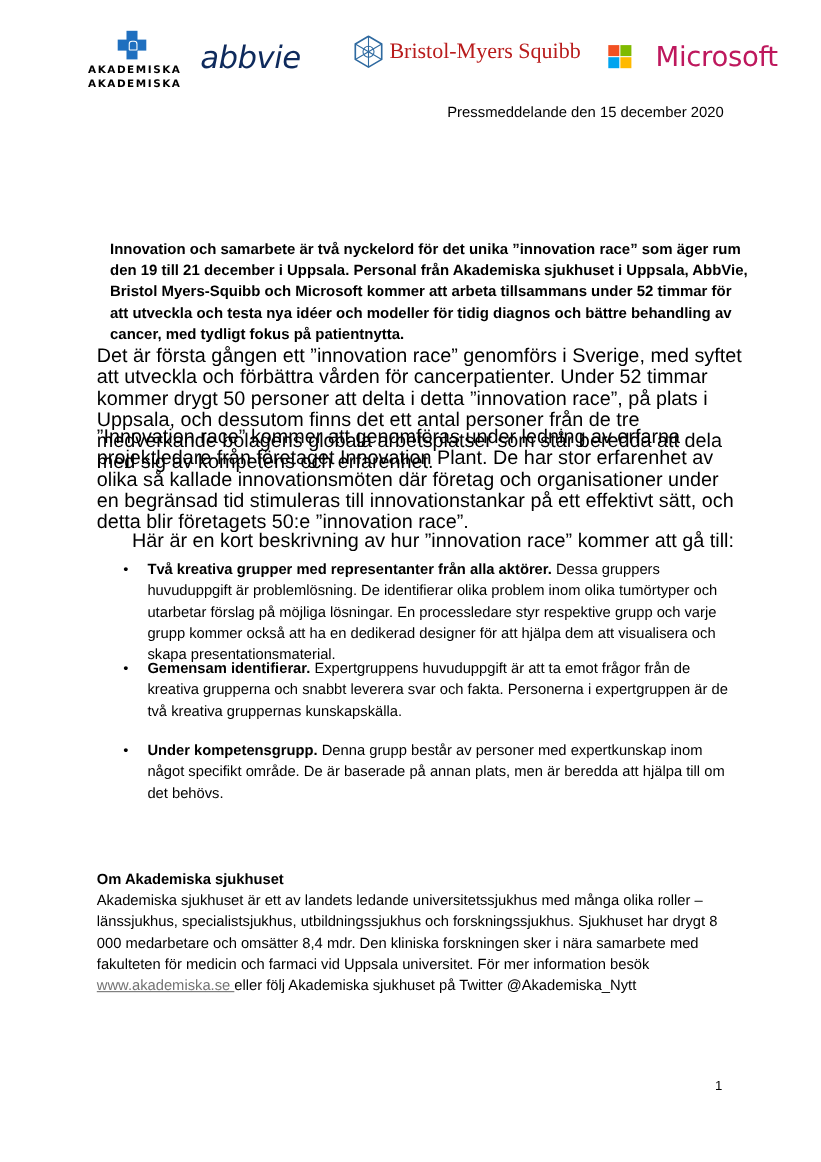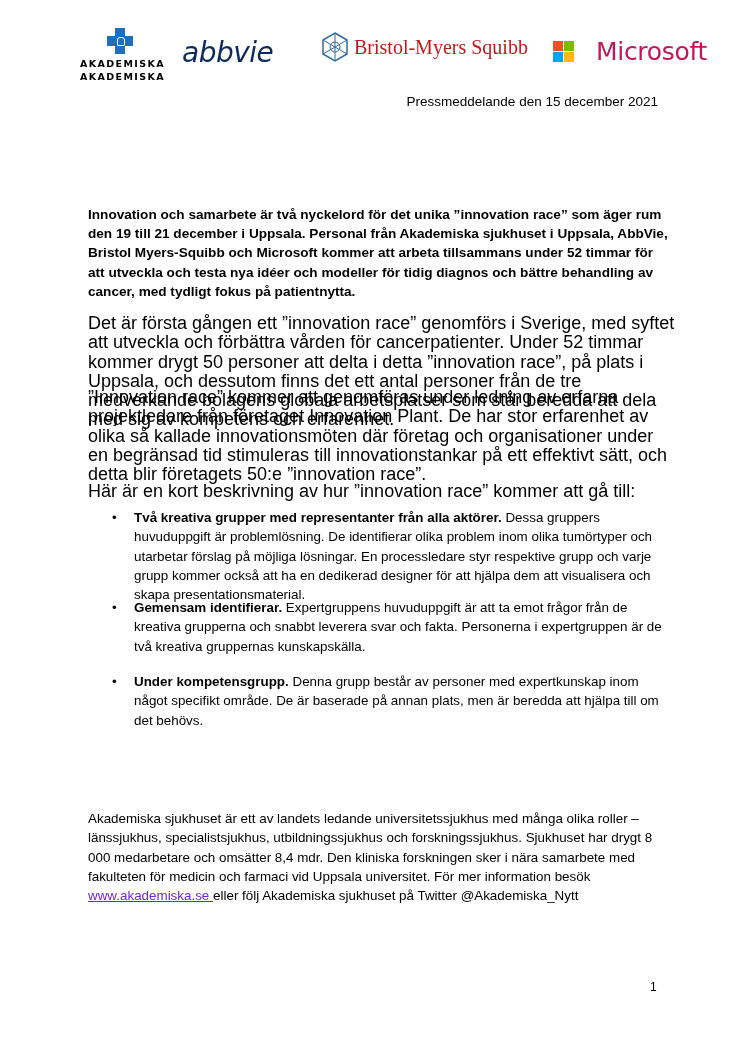--- a/index.html
+++ b/index.html
@@ -19,36 +19,36 @@
     .logo-bms { position: absolute; left: 240px; top: 4px; display: flex; align-items: center; }
     .bms-icon { width: 30px; height: 30px; }
     .bms-text { font-family: "Liberation Serif", serif; font-size: 20px; color: #b91c1c; margin-left: 4px; }
     .logo-ms { position: absolute; left: 473px; top: 9px; display: flex; align-items: center; }
     .ms-grid { display: grid; grid-template-columns: 10px 10px; grid-template-rows: 10px 10px; gap: 1px; }
     .ms-grid span { display: block; }
     .ms-text { font-family: "DejaVu Sans", sans-serif; font-size: 25px; color: #be185d; margin-left: 22px; letter-spacing: -0.3px; }
 
     .date { position: absolute; right: 88px; top: 94px; font-size: 13.5px; }
     .title { position: absolute; left: 88px; top: 146px; width: 580px; font-size: 17px; font-weight: bold; line-height: 25px; margin: 0; }
-    .lead { position: absolute; left: 88px; top: 205px; width: 584px; font-size: 13.6px; font-weight: bold; line-height: 19.2px; margin: 0; }
+    .lead { position: absolute; left: 88px; top: 205px; width: 584px; font-size: 13.6px; font-weight: bold; line-height: 19.2px; margin: 12px; }
     .para { position: absolute; left: 88px; width: 590px; font-size: 18px; line-height: 19.3px; margin: 0; }
     .p1 { top: 314px; }
     .p2 { top: 388px; }
-    .p3 { top: 482px; }
+    .p3 { top: 482px; margin-left: 32px; }
     .bullets { position: absolute; left: 88px; width: 590px; margin: 0; padding: 0; list-style: none; }
     .bullet { position: absolute; left: 0; width: 590px; font-size: 13.4px; line-height: 19.3px; }
     .bullet .dot { position: absolute; left: 24px; top: 0; }
     .bullet .btext { position: absolute; left: 46px; width: 540px; }
     .b1 { top: 508px; }
     .b2 { top: 598px; }
     .b3 { top: 672px; }
     .p4 { top: 741px; }
     .about-head { position: absolute; left: 88px; top: 790px; font-size: 13.4px; font-weight: bold; margin: 0; line-height: 19.3px; }
     .about { position: absolute; left: 88px; top: 809px; width: 590px; font-size: 13.4px; line-height: 19.3px; margin: 0; }
-    .about a { color: #6d28d9; text-decoration: underline; }
+    .about a { color: #737373; text-decoration: underline; }
     .pagenum { position: absolute; left: 650px; top: 980px; font-size: 12px; }
   </style>
 </head>
 <body>
 
 <div class="page">
 
   <div class="logos">
     <div class="logo-akad">
       <div class="akad-cross">
@@ -79,21 +79,21 @@
       <div class="ms-grid">
         <span style="background:#f25022"></span>
         <span style="background:#7fba00"></span>
         <span style="background:#00a4ef"></span>
         <span style="background:#ffb900"></span>
       </div>
       <span class="ms-text">Microsoft</span>
     </div>
   </div>
 
-  <div class="date">Pressmeddelande den 15 december 2021</div>
+  <div class="date">Pressmeddelande den 15 december 2020</div>
 
 
   <p class="lead">Innovation och samarbete är två nyckelord för det unika ”innovation race” som äger rum den 19 till 21 december i Uppsala.  Personal från Akademiska sjukhuset i Uppsala, AbbVie, Bristol Myers-Squibb och Microsoft kommer att arbeta tillsammans under 52 timmar för att utveckla och testa nya idéer och modeller för tidig diagnos och bättre behandling av cancer, med tydligt fokus på patientnytta.</p>
 
   <p class="para p1">Det är första gången ett ”innovation race” genomförs i Sverige, med syftet att utveckla och förbättra vården för cancerpatienter. Under 52 timmar kommer drygt 50 personer att delta i detta ”innovation race”, på plats i Uppsala, och dessutom finns det ett antal personer från de tre medverkande bolagens globala arbetsplatser som står beredda att dela med sig av kompetens och erfarenhet.</p>
   <p class="para p2">”Innovation race” kommer att genomföras under ledning av erfarna projektledare från företaget Innovation Plant. De har stor erfarenhet av olika så kallade innovationsmöten där företag och organisationer under en begränsad tid stimuleras till innovationstankar på ett effektivt sätt, och detta blir företagets 50:e ”innovation race”.</p>
   <p class="para p3">Här är en kort beskrivning av hur ”innovation race” kommer att gå till:</p>
 
   <div class="bullets">
     <div class="bullet b1">
@@ -104,16 +104,17 @@
       <span class="dot">•</span>
       <span class="btext"><b>Gemensam identifierar.</b><span> Expertgruppens huvuduppgift är att ta emot frågor från de kreativa grupperna och snabbt leverera svar och fakta. Personerna i expertgruppen är de två kreativa gruppernas kunskapskälla.</span></span>
     </div>
     <div class="bullet b3">
       <span class="dot">•</span>
       <span class="btext"><b>Under kompetensgrupp.</b><span> Denna grupp består av personer med expertkunskap inom något specifikt område. De är baserade på annan plats, men är beredda att hjälpa till om det behövs.</span></span>
     </div>
   </div>
 
 
+  <p class="about-head">Om Akademiska sjukhuset</p>
   <p class="about"><span>Akademiska sjukhuset är ett av landets ledande universitetssjukhus med många olika roller – länssjukhus, specialistsjukhus, utbildningssjukhus och forskningssjukhus. Sjukhuset har drygt 8 000 medarbetare och omsätter 8,4 mdr. Den kliniska forskningen sker i nära samarbete med fakulteten för medicin och farmaci vid Uppsala universitet. För mer information besök </span><a>www.akademiska.se </a><span>eller följ Akademiska sjukhuset på Twitter @Akademiska_Nytt</span></p>
 
   <div class="pagenum">1</div>
 </div>
 
 </body></html>

